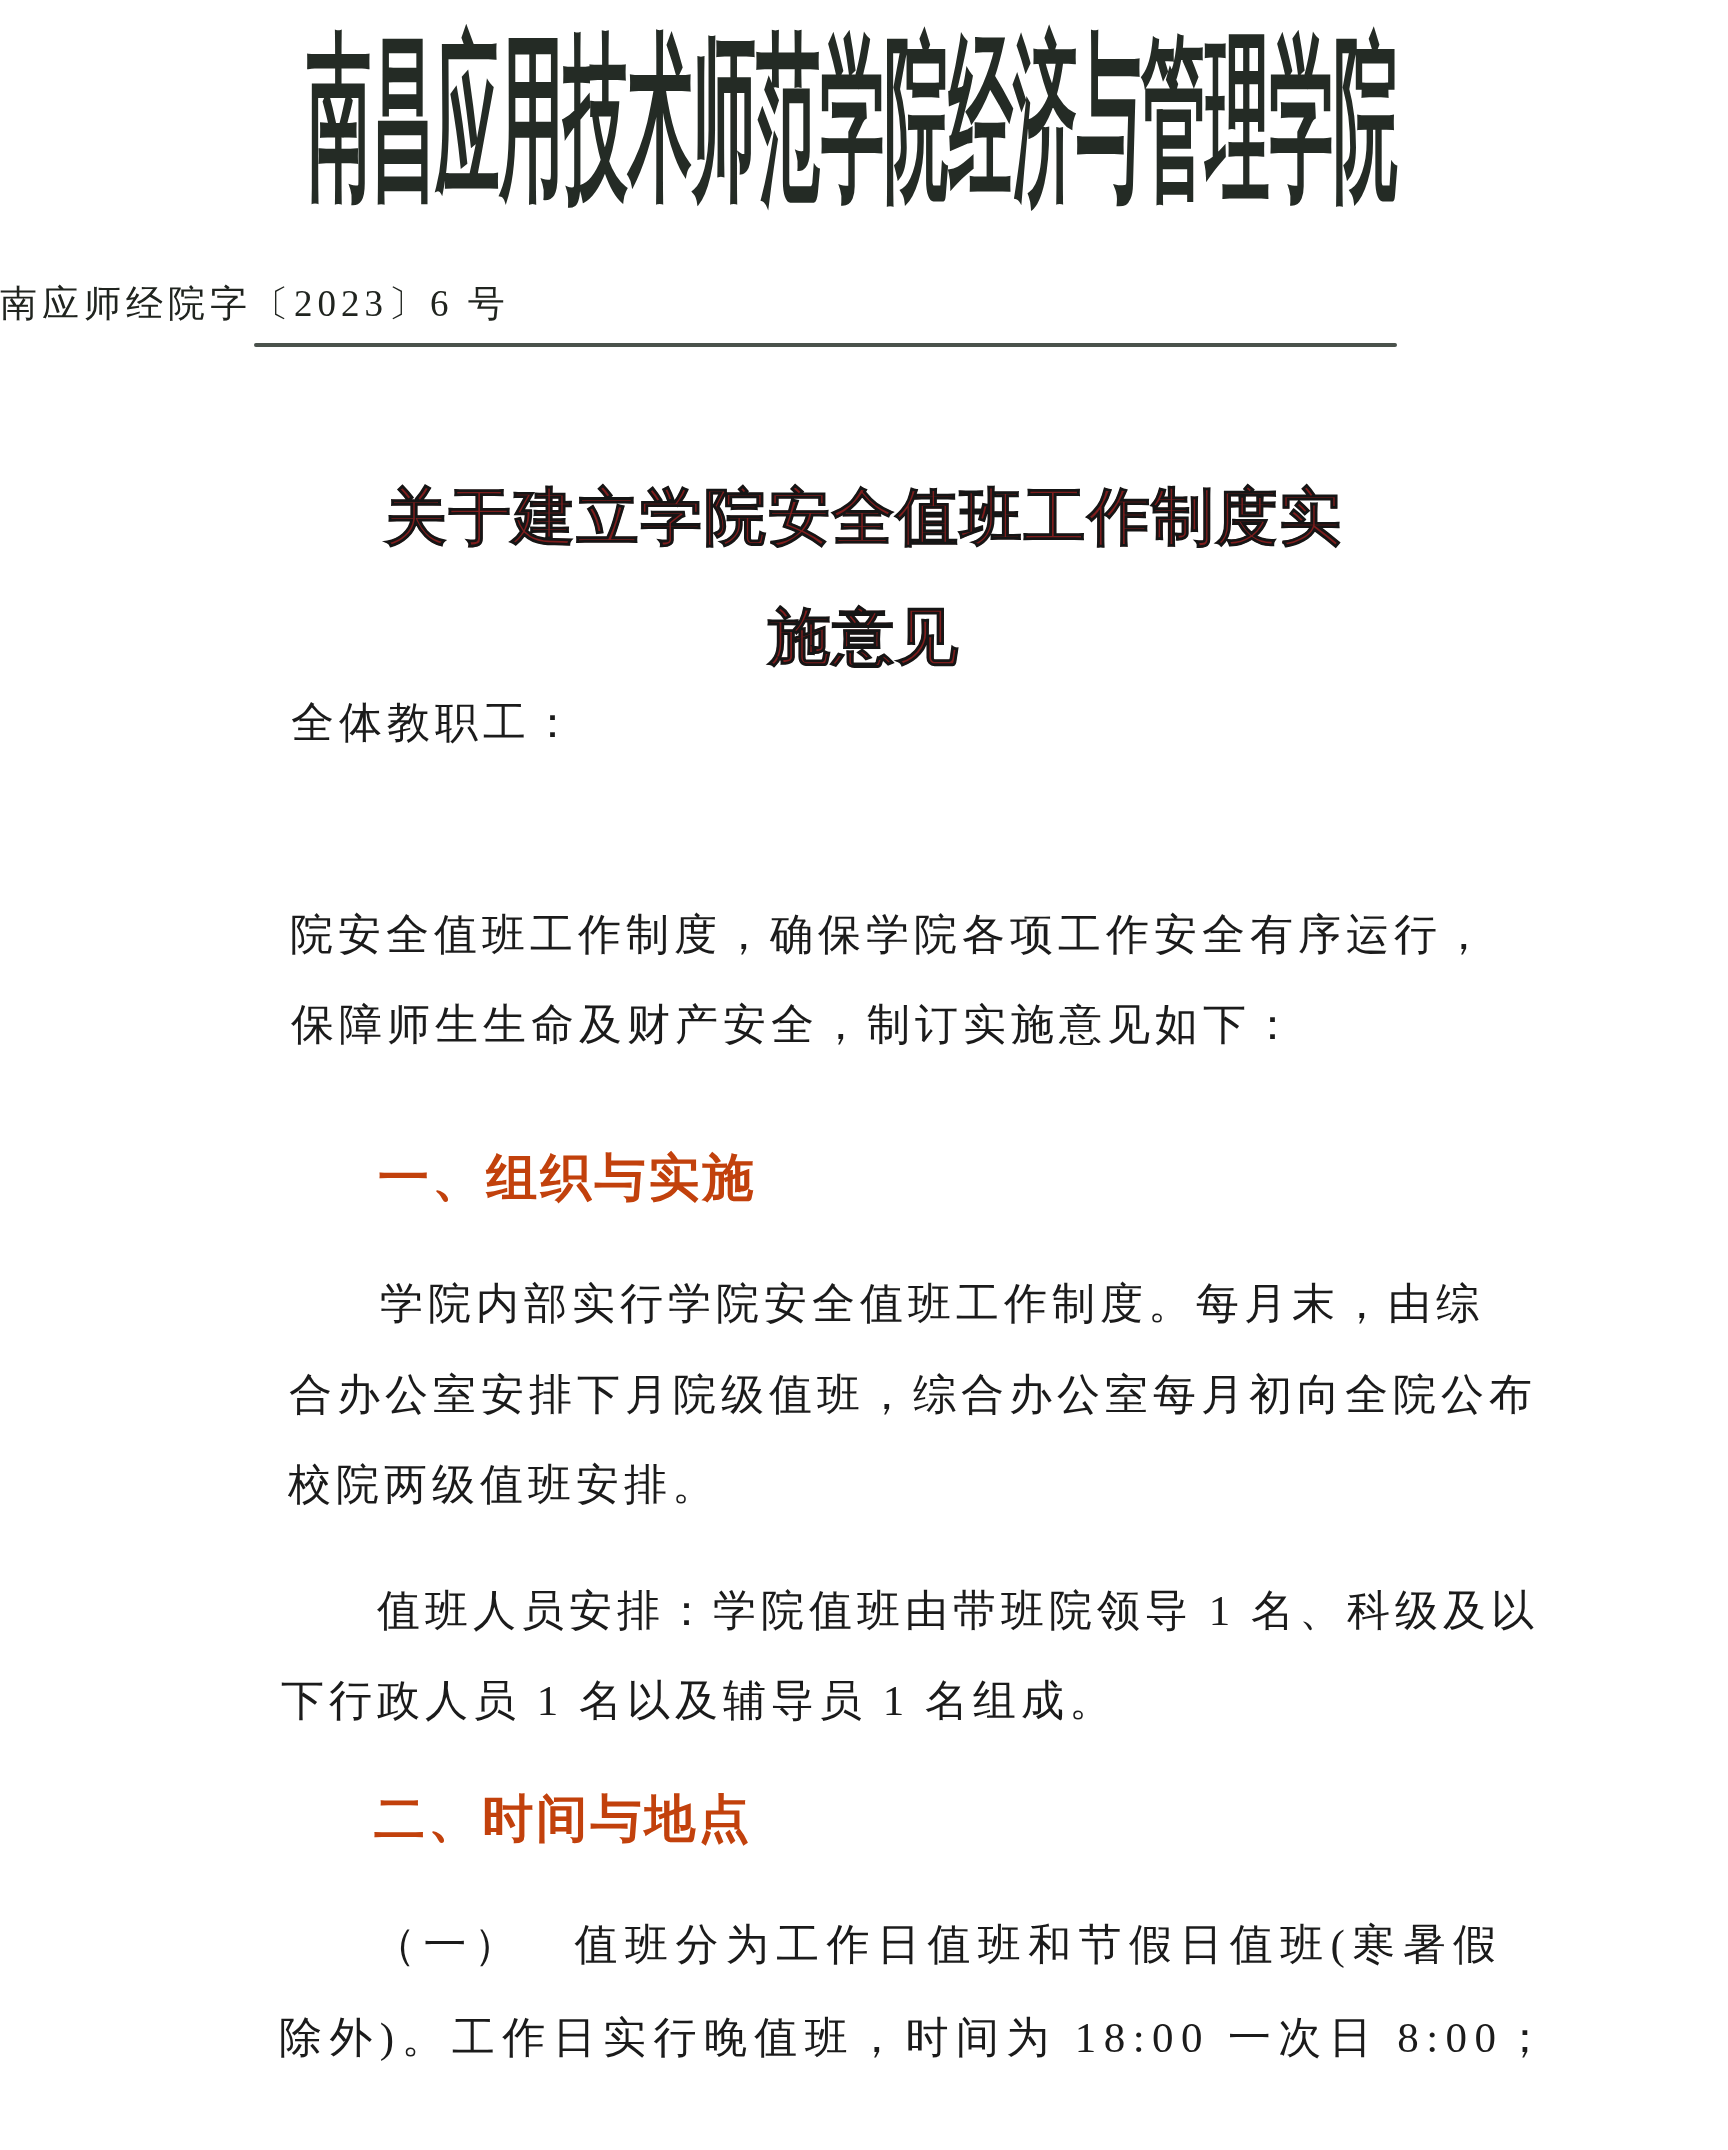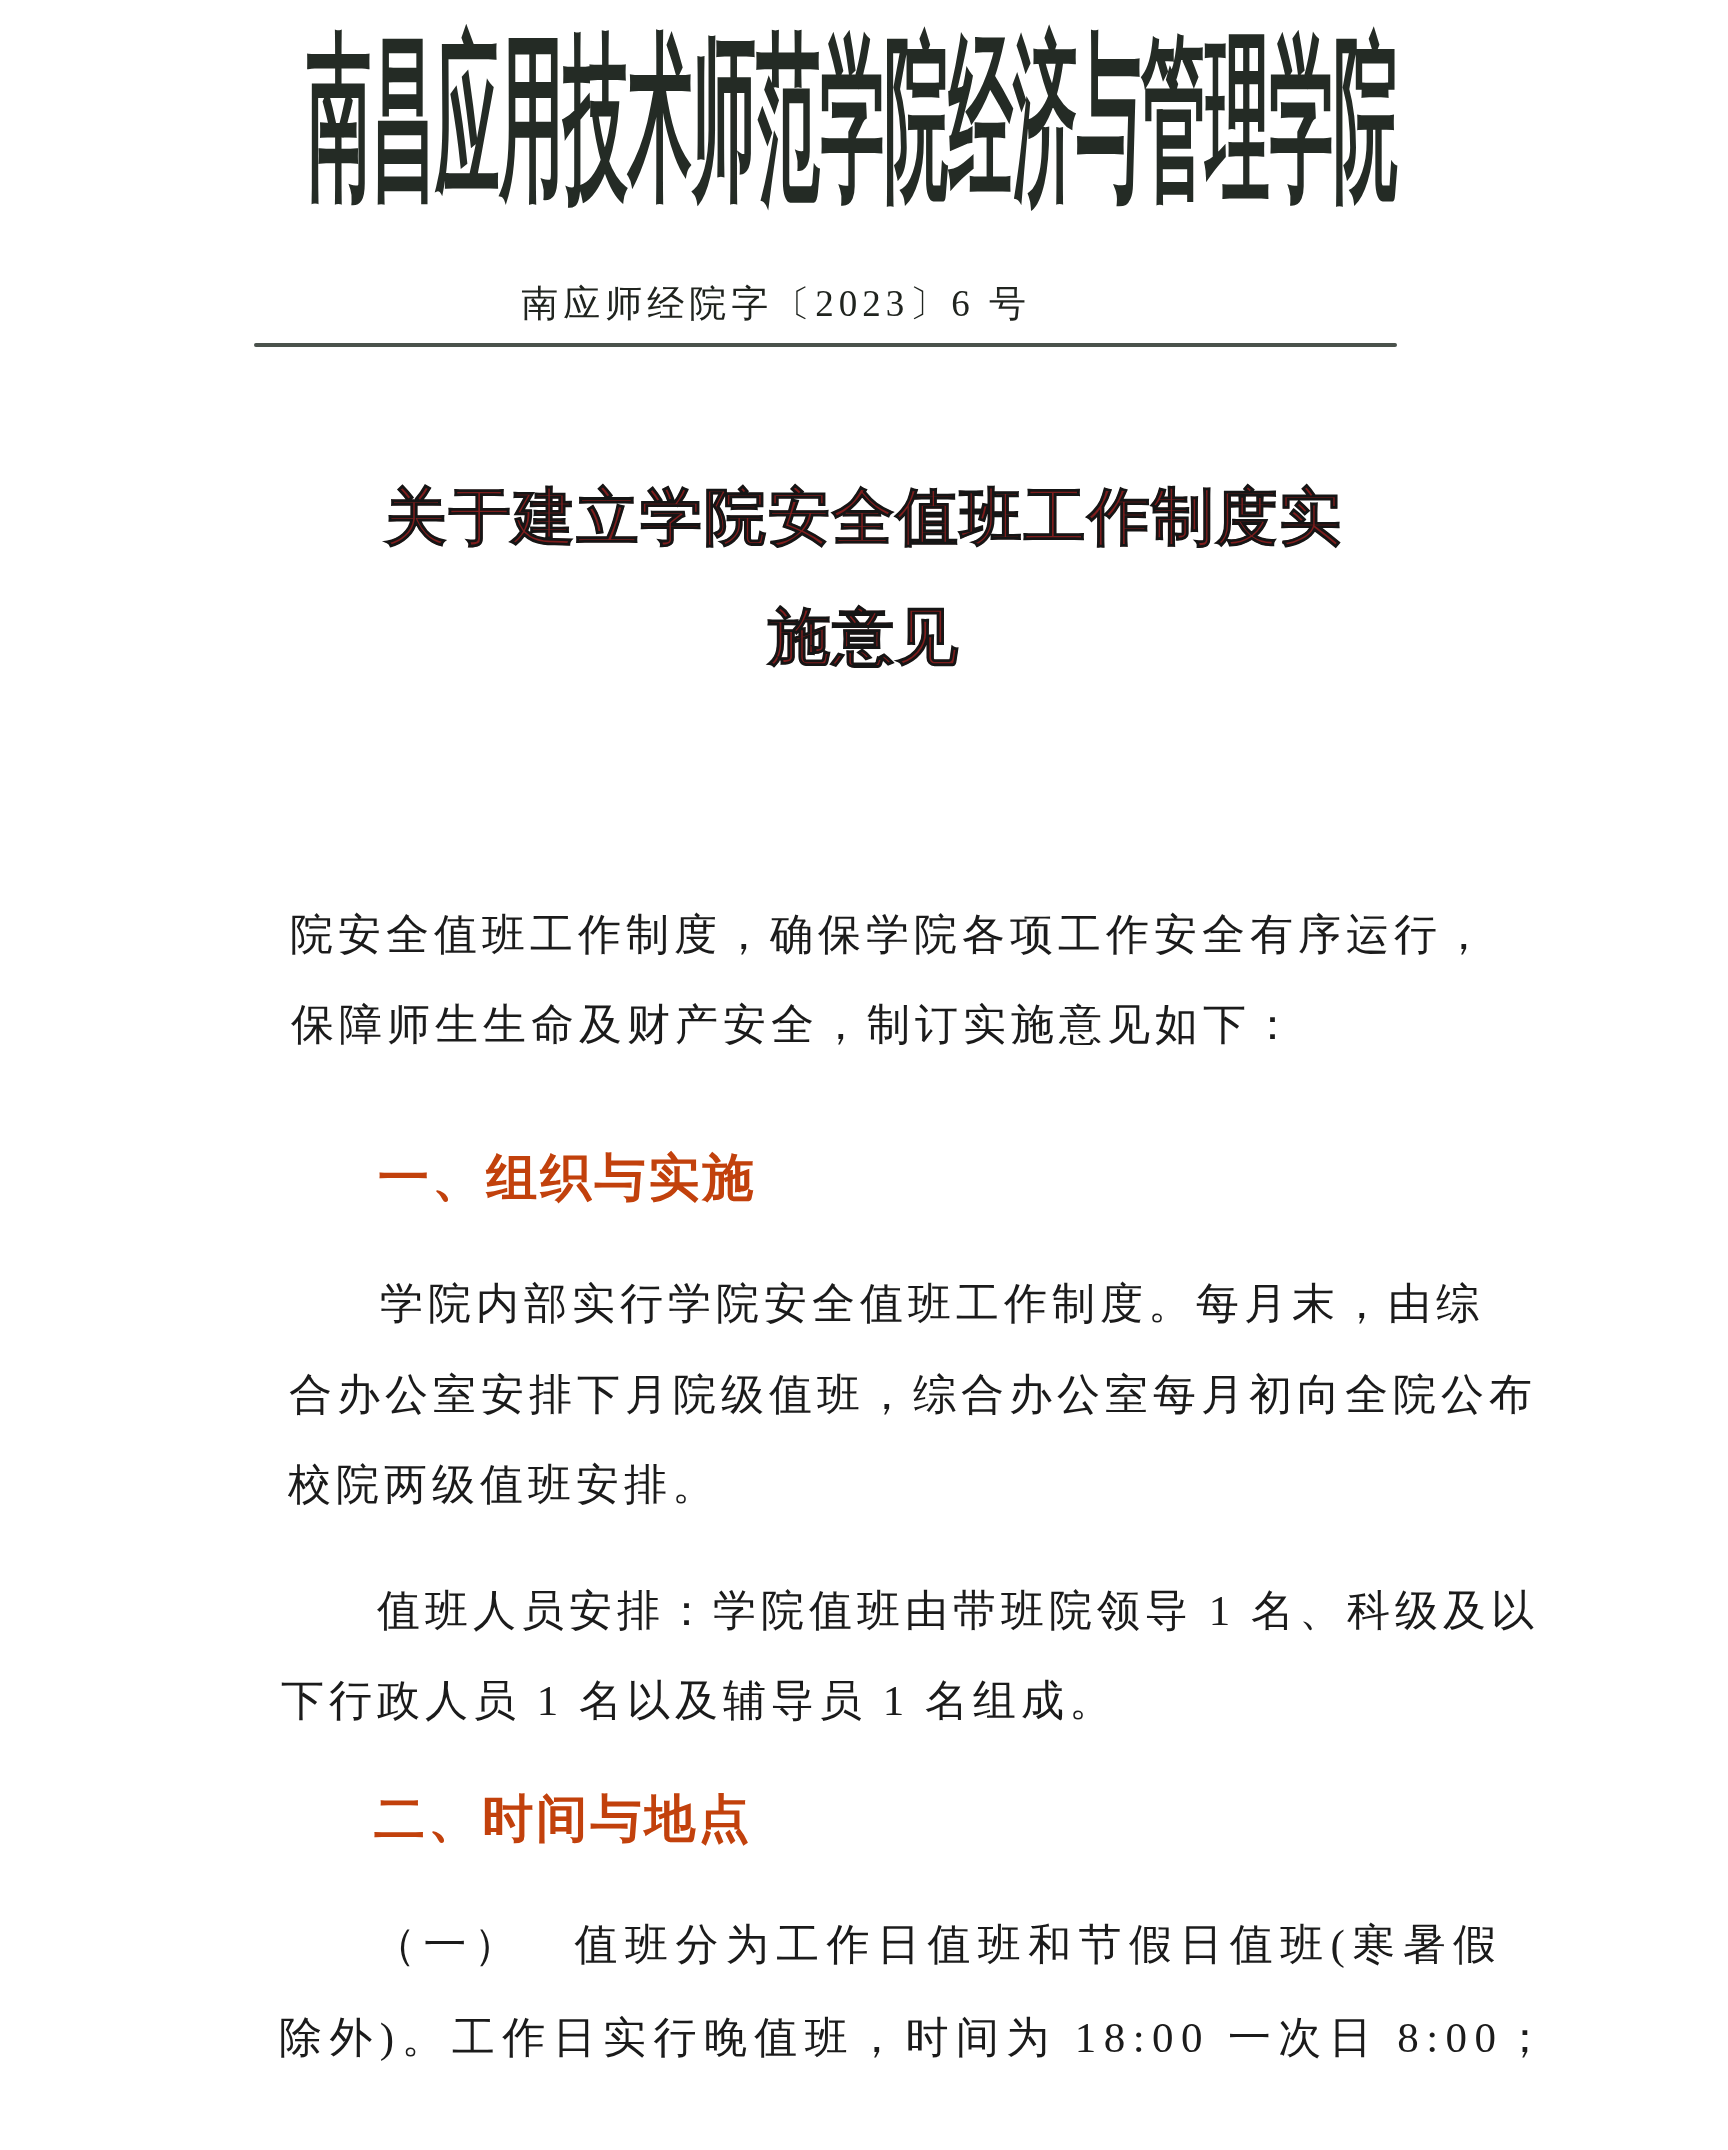--- a/index.html
+++ b/index.html
@@ -27,21 +27,21 @@
   }
   .letterhead-name .stretch{
     display:inline-block;
     white-space:nowrap;
     transform:translateX(-48px) scale(0.93,2.6);
     transform-origin:50% 0%;
     letter-spacing:0px;
   }
   .doc-number{
     position:absolute;top:279px;left:0;width:1552px;
-    text-align:center;
+    text-align:left;
     font-size:37px;
     letter-spacing:5px;
     color:#20241f;
     white-space:pre;
   }
   .rule{
     position:absolute;top:343px;left:254px;
     width:1143px;height:3.7px;
     background:var(--rule);
     border-radius:1.9px;
@@ -89,20 +89,21 @@
     <span class="stretch">南昌应用技术师范学院经济与管理学院</span>
   </div>
 
   <div class="doc-number">南应师经院字〔2023〕6 号</div>
 
   <div class="rule"></div>
 
   <div class="title-line t1">关于建立学院安全值班工作制度实</div>
   <div class="title-line t2">施意见</div>
 
+  <div class="line" style="top:676px;left:291px;">全体教职工：</div>
 
   <div class="line" style="top:888px;left:290px;">院安全值班工作制度，确保学院各项工作安全有序运行，</div>
   <div class="line" style="top:978px;left:291px;">保障师生生命及财产安全，制订实施意见如下：</div>
 
   <div class="heading" style="top:1132px;left:378px;">一、组织与实施</div>
 
   <div class="line" style="top:1257px;left:380px;text-align:right;">学院内部实行学院安全值班工作制度。每月末，由综</div>
   <div class="line" style="top:1348px;left:289px;">合办公室安排下月院级值班，综合办公室每月初向全院公布</div>
   <div class="line" style="top:1438px;left:288px;">校院两级值班安排。</div>
 

